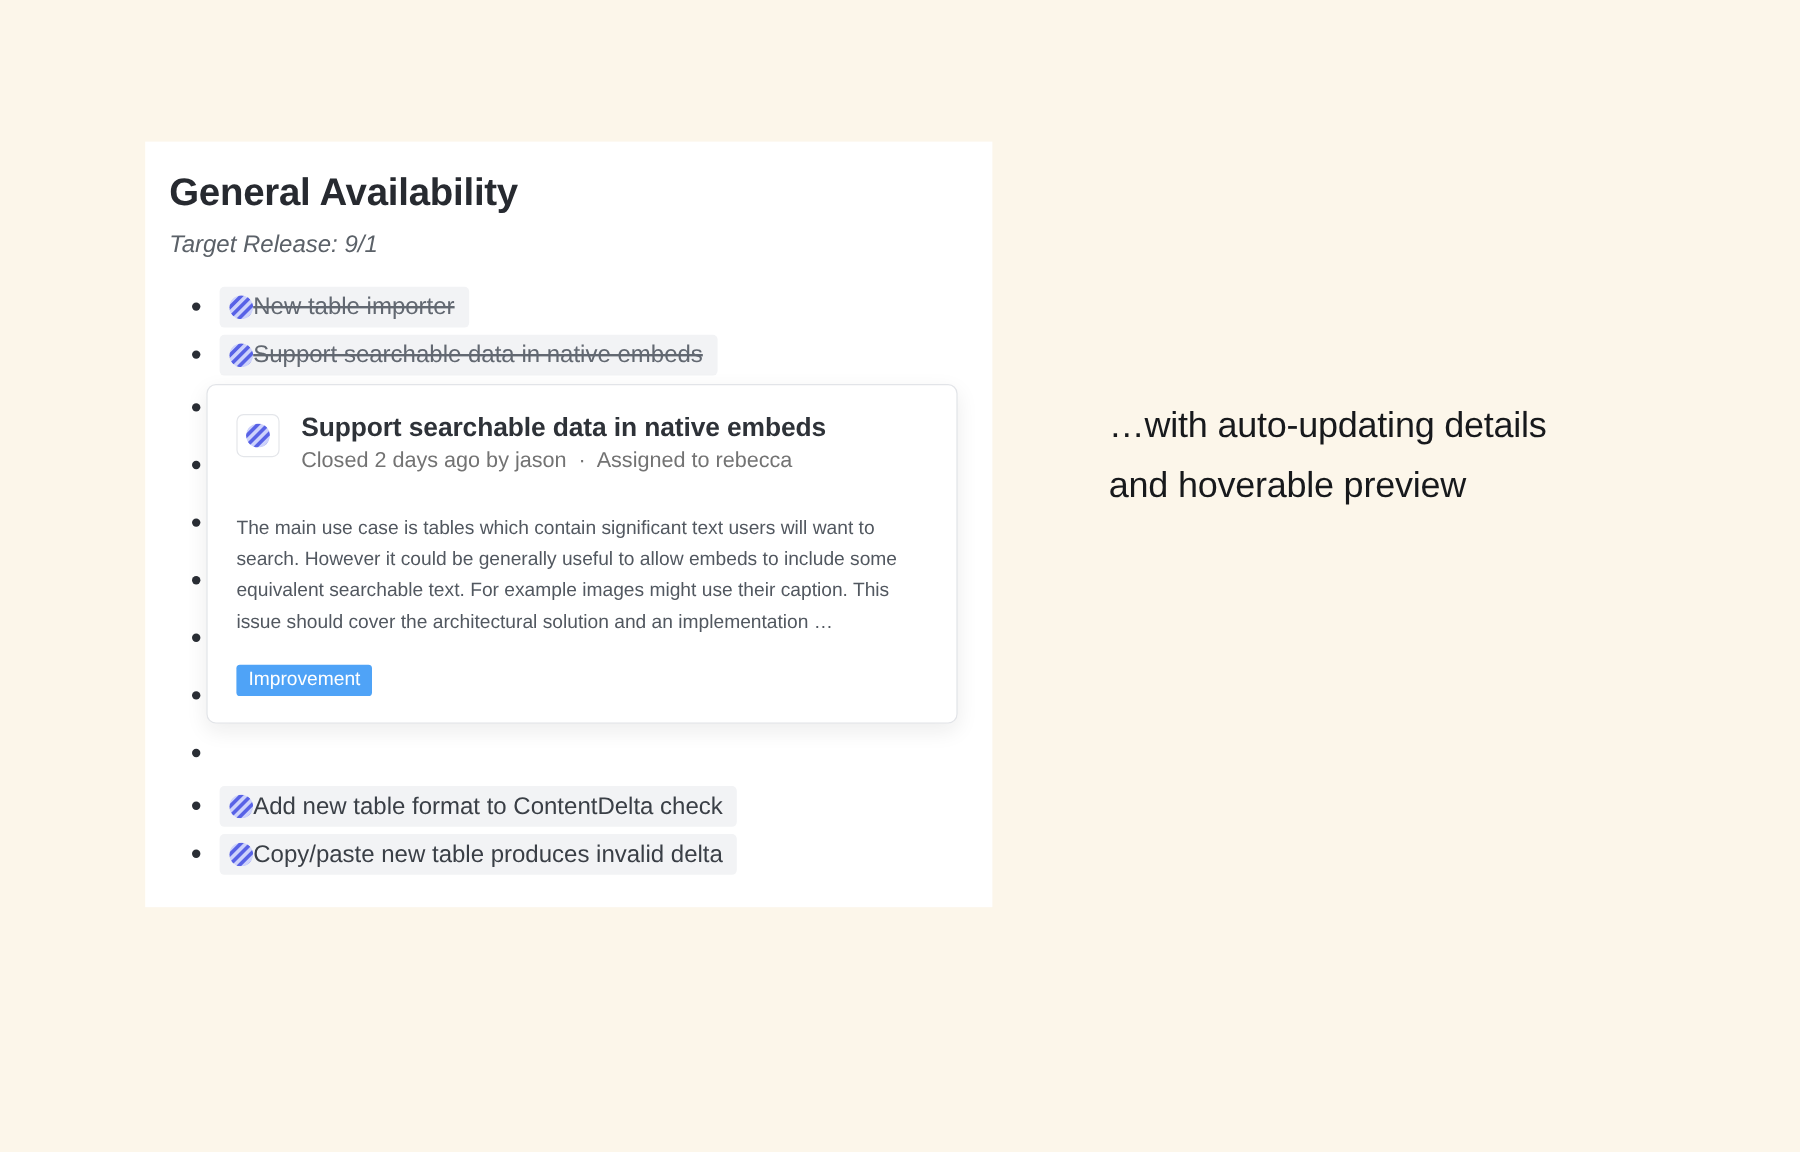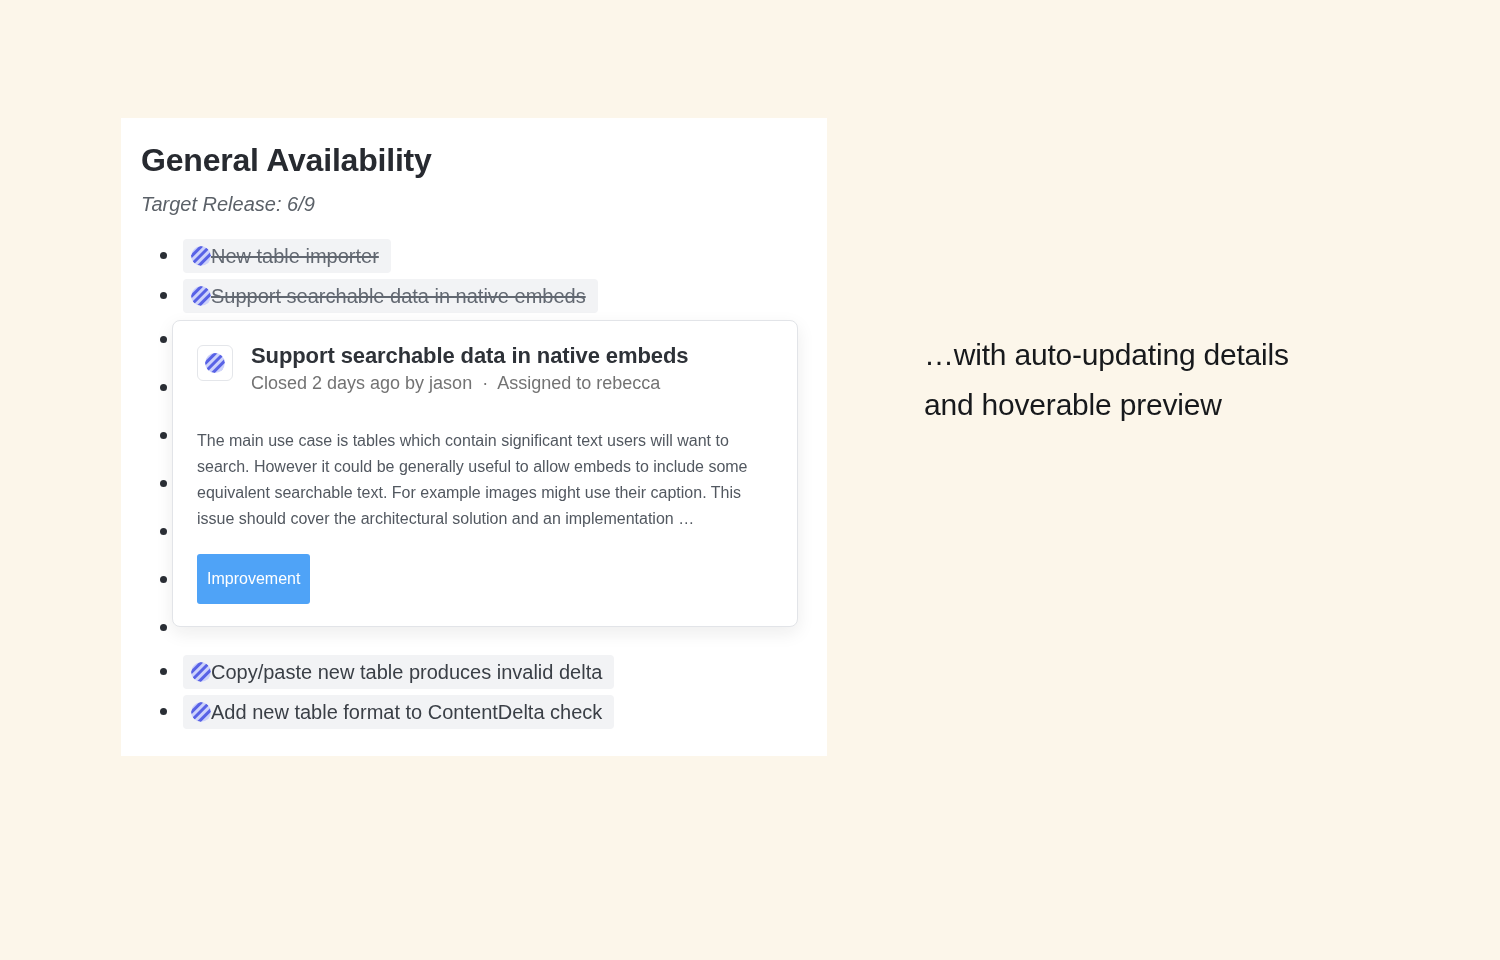--- a/index.html
+++ b/index.html
@@ -100,21 +100,21 @@
   .pop-body {
     font-size: 16px; line-height: 1.62; color: #525860;
     margin-bottom: 22px;
   }
   .tag {
     display: inline-block;
     background: #4FA3F7;
     color: #FFFFFF;
     font-size: 16px;
     font-weight: 500;
-    padding: 16px 10px;
+    padding: 4px 10px;
     border-radius: 3px;
   }
 
   
   .caption {
     position: absolute;
     left: 924px;
     top: 330px;
     width: 390px;
     font-size: 30px;
@@ -133,21 +133,21 @@
       <rect x="3" width="3" height="6" fill="#CDD2FB"></rect>
     </pattern>
     <clipPath id="circ20">
         <circle cx="10" cy="10" r="10"></circle>
       </clipPath>
   </defs>
 </svg>
 
 <div class="card">
   <h2 class="card-title">General Availability</h2>
-  <p class="card-subtitle">Target Release: 6/9</p>
+  <p class="card-subtitle">Target Release: 9/1</p>
 
   <ul class="issue-list">
 
     <li>
       <span class="chip done">
         <span class="ic">
           <svg viewBox="0 0 20 20">
               <rect width="20" height="20" fill="url(#stripeP)" clip-path="url(#circ20)"></rect>
             </svg>
         </span>
@@ -173,31 +173,31 @@
     <li class="spacer"></li>
     <li class="spacer"></li>
 
     <li>
       <span class="chip">
         <span class="ic">
           <svg viewBox="0 0 20 20">
               <rect width="20" height="20" fill="url(#stripeP)" clip-path="url(#circ20)"></rect>
             </svg>
         </span>
+        <span class="chip-label">Add new table format to ContentDelta check</span>
+      </span>
+    </li>
+    <li>
+      <span class="chip">
+        <span class="ic">
+          <svg viewBox="0 0 20 20">
+              <rect width="20" height="20" fill="url(#stripeP)" clip-path="url(#circ20)"></rect>
+            </svg>
+        </span>
         <span class="chip-label">Copy/paste new table produces invalid delta</span>
-      </span>
-    </li>
-    <li>
-      <span class="chip">
-        <span class="ic">
-          <svg viewBox="0 0 20 20">
-              <rect width="20" height="20" fill="url(#stripeP)" clip-path="url(#circ20)"></rect>
-            </svg>
-        </span>
-        <span class="chip-label">Add new table format to ContentDelta check</span>
       </span>
     </li>
   </ul>
 </div>
 
 <div class="popover">
   <div class="pop-head">
     <div class="pop-icbox">
       <span class="ic">
         <svg viewBox="0 0 20 20">

